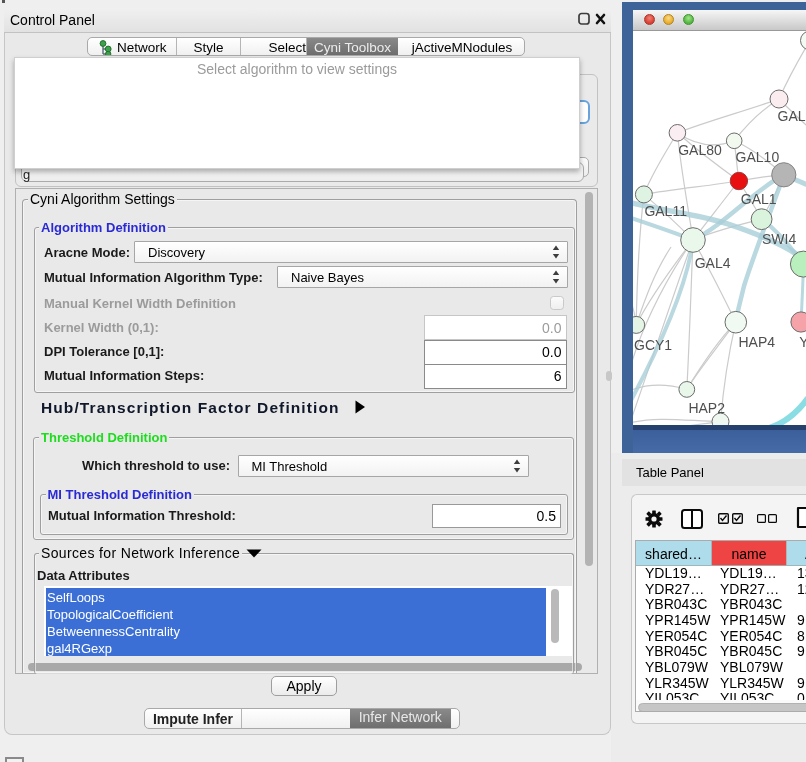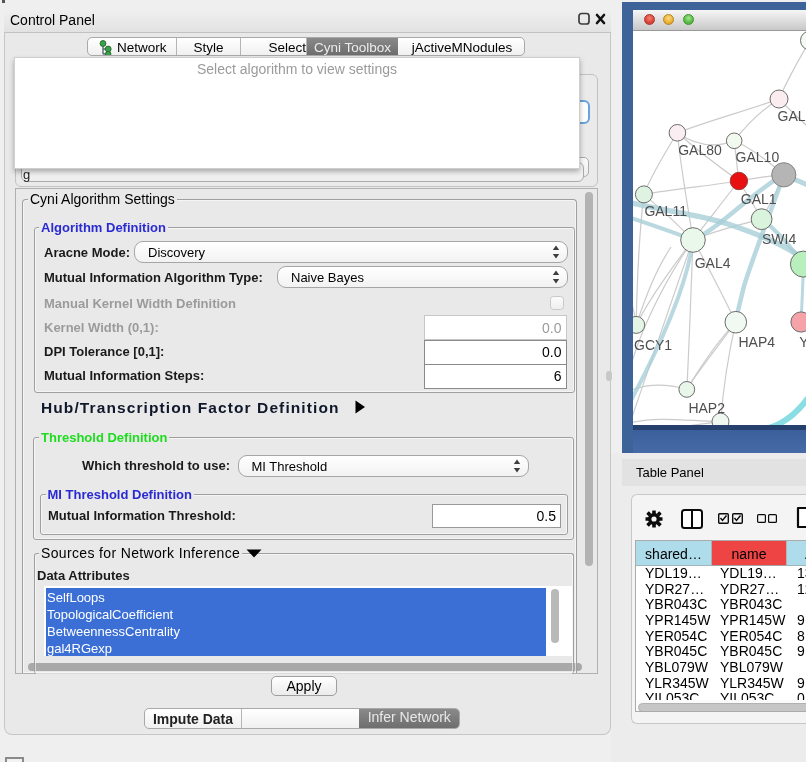--- a/index.html
+++ b/index.html
@@ -4,21 +4,21 @@
 <style>
   html,body{margin:0;padding:0;}
   body{width:806px;height:762px;position:relative;overflow:hidden;
        font-family:"Liberation Sans",sans-serif;background:#efefef;}
   .abs{position:absolute;}
   .lbl{font-size:13px;color:#000;white-space:nowrap;}
   .blbl{font-size:13px;font-weight:bold;color:#1a1a1a;white-space:nowrap;}
   .glbl{font-size:13px;font-weight:bold;color:#9b9b9b;white-space:nowrap;}
   .grp{border:1px solid #9f9f9f;border-radius:3px;box-shadow:inset 0 0 0 1px rgba(255,255,255,0.55);}
   .grplab{position:absolute;background:#e9e9e9;padding:0 2px;font-size:13px;white-space:nowrap;line-height:15px;}
-  .combo{position:absolute;border:1px solid #a6a6a6;border-radius:9px;
+  .combo{position:absolute;border:1px solid #a6a6a6;border-radius:1px;
          background:linear-gradient(#ffffff,#f2f2f2);}
   .combo .ct{position:absolute;left:13px;top:2.5px;font-size:13px;color:#000;white-space:nowrap;}
   .field{position:absolute;background:#fff;font-size:14px;text-align:center;white-space:nowrap;}
   .fv{position:absolute;right:4px;top:50%;transform:translateY(-50%);}
 </style>
 </head>
 <body>
 
 <div class="abs" id="leftwin" style="left:4px;top:8px;width:607px;height:727px;background:#e9e9e9;border:1px solid #c6c6c6;border-top:none;border-radius:0 0 8px 8px;box-sizing:border-box;"></div>
 <div class="abs" style="left:2px;top:0;width:3px;height:3px;background:#555;"></div>
@@ -141,22 +141,22 @@
 
   <div class="abs" style="left:44px;top:586px;width:528px;height:70px;background:#fff;overflow:hidden;">
     <div style="position:absolute;left:1.5px;top:2px;width:500px;height:68px;background:#3b6fd6;"></div>
     <div style="position:absolute;left:3px;top:3px;color:#fff;font-size:13px;line-height:17px;">SelfLoops<br>TopologicalCoefficient<br>BetweennessCentrality<br>gal4RGexp</div>
     <div style="position:absolute;left:506.5px;top:2.5px;width:8.5px;height:54px;border-radius:4px;background:#b9b9b9;"></div>
   </div>
 </div>
 
 <div class="abs" style="left:271px;top:675.5px;width:66px;height:20.5px;border:1px solid #9e9e9e;border-radius:5px;background:linear-gradient(#ffffff,#ebebeb);text-align:center;font-size:14px;line-height:19px;box-sizing:border-box;">Apply</div>
 <div class="abs" id="bottabs" style="left:144px;top:707.5px;width:315.5px;height:21.5px;border:1px solid #a9a9a9;border-radius:5px;background:linear-gradient(#ffffff,#f0f0f0);box-sizing:border-box;overflow:hidden;font-size:14px;">
-  <div style="position:absolute;left:0;top:0;width:97px;height:21.5px;border-right:1px solid #b5b5b5;box-sizing:border-box;text-align:center;padding-top:2.5px;font-weight:bold;color:#222;">Impute Data</div>
-  <div style="position:absolute;left:214px;top:0;width:100.5px;height:21.5px;background:linear-gradient(#8a8a8a,#6b6b6b);box-sizing:border-box;text-align:center;padding-top:0;color:#e8e8e8;">Infer Network</div>
+  <div style="position:absolute;left:0;top:0;width:97px;height:21.5px;border-right:1px solid #b5b5b5;box-sizing:border-box;text-align:center;padding-top:2.5px;font-weight:bold;color:#222;">Impute Infer</div>
+  <div style="position:absolute;left:205px;top:0;width:100.5px;height:21.5px;background:linear-gradient(#8a8a8a,#6b6b6b);box-sizing:border-box;text-align:center;padding-top:0;color:#e8e8e8;">Infer Network</div>
 </div>
 
 <div class="abs" style="left:606px;top:371px;width:6px;height:10px;border-radius:3px;background:#c7c7c7;"></div>
 
 <div class="abs" style="left:5px;top:757px;width:19px;height:12px;border:2px solid #8a8a8a;background:#f2f2f2;box-sizing:border-box;"></div>
 
 <div class="abs" id="netwin" style="left:622px;top:2px;width:184px;height:451px;background:#3e6398;">
 
   <div style="position:absolute;left:11px;top:8px;width:173px;height:21px;background:linear-gradient(#f6f6f6,#c8c8c8);border-bottom:1px solid #999;box-sizing:border-box;">
     <div style="position:absolute;left:11px;top:4px;width:11px;height:11px;border-radius:50%;background:radial-gradient(circle at 50% 35%,#f08379,#dd4336 60%,#c13a2e);border:0.5px solid #a8352c;box-sizing:border-box;"></div>

